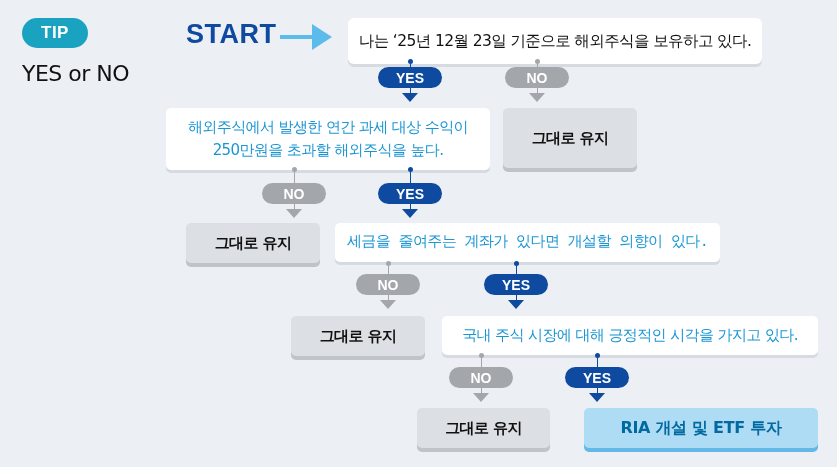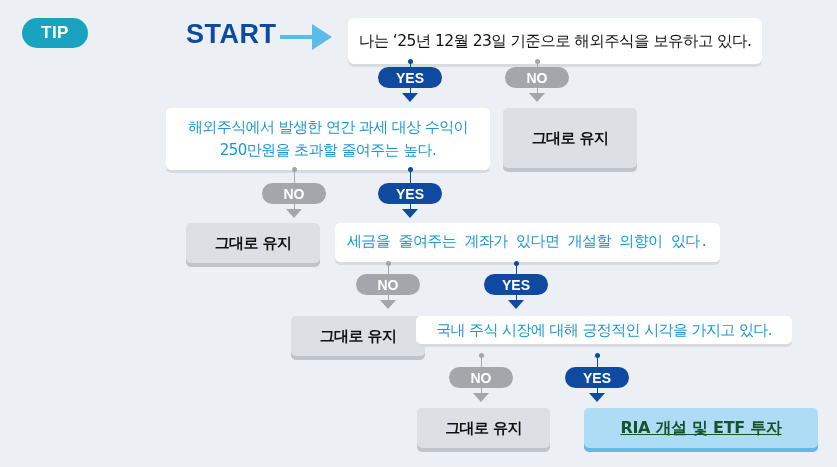--- a/index.html
+++ b/index.html
@@ -32,39 +32,40 @@
     font-size: 15px; letter-spacing: -0.6px; white-space: nowrap;
   }
   .q-box { background: #fff; box-shadow: 0 3px 0 #d6dbe1; }
   .q-black { color: #111; font-weight: 500; border-radius: 6px; }
   .q-blue { color: #1a96d4; font-weight: 500; line-height: 23px; }
   .keep-box {
     background: #dcdfe3; color: #111; box-shadow: 0 4px 0 #bfc4ca;
     font-weight: 600; font-size: 15px;
   }
   .final-box {
-    background: #aedcf4; color: #14532d; box-shadow: 0 4px 0 #62b8e6;
-    font-weight: 600; font-size: 16px; letter-spacing: -0.3px; text-decoration: underline;
+    background: #aedcf4; color: #0369a1; box-shadow: 0 4px 0 #62b8e6;
+    font-weight: 600; font-size: 16px; letter-spacing: -0.3px;
   }
   .pill {
     height: 21px; border-radius: 11px; color: #fff;
     font-family: "Liberation Sans", sans-serif; font-weight: bold; font-size: 14px;
     display: flex; align-items: center; justify-content: center;
   }
   .pill-yes { background: #0d4aa0; width: 64px; }
   .pill-no { background: #a3a6ab; width: 64px; }
   .stem { width: 1.5px; }
   .dot { width: 5px; height: 5px; border-radius: 50%; }
   .tri { width: 0; height: 0; border-left: 8px solid transparent; border-right: 8px solid transparent; }
 </style>
 </head>
 <body>
 
 <div class="abs tip-pill">TIP</div>
 <div class="abs main-title">
+  <div>YES or NO</div>
 </div>
 
 <div class="abs start-label">START</div>
 <svg class="abs start-arrow" viewBox="0 0 52 26">
   <rect x="0" y="11" width="34" height="4" fill="#5bbcec"></rect>
   <polygon points="32,0 52,13 32,26" fill="#5bbcec"></polygon>
 </svg>
 
 <div class="abs box q-box q-black" style="left:348px;top:18px;width:414px;height:46px;font-size:15.5px;">나는 ‘25년 12월 23일 기준으로 해외주식을 보유하고 있다.</div>
 
@@ -77,21 +78,21 @@
 <div class="abs dot" style="left:535px;top:59px;background:#a3a6ab;"></div>
 <div class="abs stem" style="left:536.5px;top:62px;height:8px;background:#a3a6ab;"></div>
 <div class="abs pill pill-no" style="left:505px;top:67px;">NO</div>
 <div class="abs stem" style="left:536.5px;top:88px;height:5px;background:#a3a6ab;"></div>
 <div class="abs tri" style="left:529px;top:93px;border-top:9px solid #a3a6ab;"></div>
 
 <div class="abs box keep-box" style="left:503px;top:108px;width:134px;height:60px;">그대로 유지</div>
 
 <div class="abs box q-box q-blue" style="left:166px;top:108px;width:324px;height:62px;flex-direction:column;">
   <div>해외주식에서 발생한 연간 과세 대상 수익이</div>
-  <div>250만원을 초과할 줄여주는 높다.</div>
+  <div>250만원을 초과할 해외주식을 높다.</div>
 </div>
 
 <div class="abs dot" style="left:292px;top:167px;background:#a3a6ab;"></div>
 <div class="abs stem" style="left:293.5px;top:170px;height:15px;background:#a3a6ab;"></div>
 <div class="abs pill pill-no" style="left:262px;top:183px;">NO</div>
 <div class="abs stem" style="left:293.5px;top:204px;height:5px;background:#a3a6ab;"></div>
 <div class="abs tri" style="left:286px;top:209px;border-top:9px solid #a3a6ab;"></div>
 
 <div class="abs dot" style="left:408px;top:167px;background:#0d4aa0;"></div>
 <div class="abs stem" style="left:409.5px;top:170px;height:15px;background:#0d4aa0;"></div>
@@ -110,21 +111,21 @@
 <div class="abs tri" style="left:380px;top:300px;border-top:9px solid #a3a6ab;"></div>
 
 <div class="abs dot" style="left:514px;top:261px;background:#0d4aa0;"></div>
 <div class="abs stem" style="left:515.5px;top:264px;height:12px;background:#0d4aa0;"></div>
 <div class="abs pill pill-yes" style="left:484px;top:274px;">YES</div>
 <div class="abs stem" style="left:515.5px;top:295px;height:5px;background:#0d4aa0;"></div>
 <div class="abs tri" style="left:508px;top:300px;border-top:9px solid #0d4aa0;"></div>
 
 <div class="abs box keep-box" style="left:291px;top:316px;width:134px;height:40px;">그대로 유지</div>
 
-<div class="abs box q-box q-blue" style="left:416px;top:316px;width:376px;height:28px;">국내 주식 시장에 대해 긍정적인 시각을 가지고 있다.</div>
+<div class="abs box q-box q-blue" style="left:442px;top:316px;width:376px;height:39px;">국내 주식 시장에 대해 긍정적인 시각을 가지고 있다.</div>
 
 <div class="abs dot" style="left:479px;top:353px;background:#a3a6ab;"></div>
 <div class="abs stem" style="left:480.5px;top:356px;height:12px;background:#a3a6ab;"></div>
 <div class="abs pill pill-no" style="left:449px;top:367px;">NO</div>
 <div class="abs stem" style="left:480.5px;top:388px;height:5px;background:#a3a6ab;"></div>
 <div class="abs tri" style="left:473px;top:393px;border-top:9px solid #a3a6ab;"></div>
 
 <div class="abs dot" style="left:595px;top:353px;background:#0d4aa0;"></div>
 <div class="abs stem" style="left:596.5px;top:356px;height:12px;background:#0d4aa0;"></div>
 <div class="abs pill pill-yes" style="left:565px;top:367px;">YES</div>

